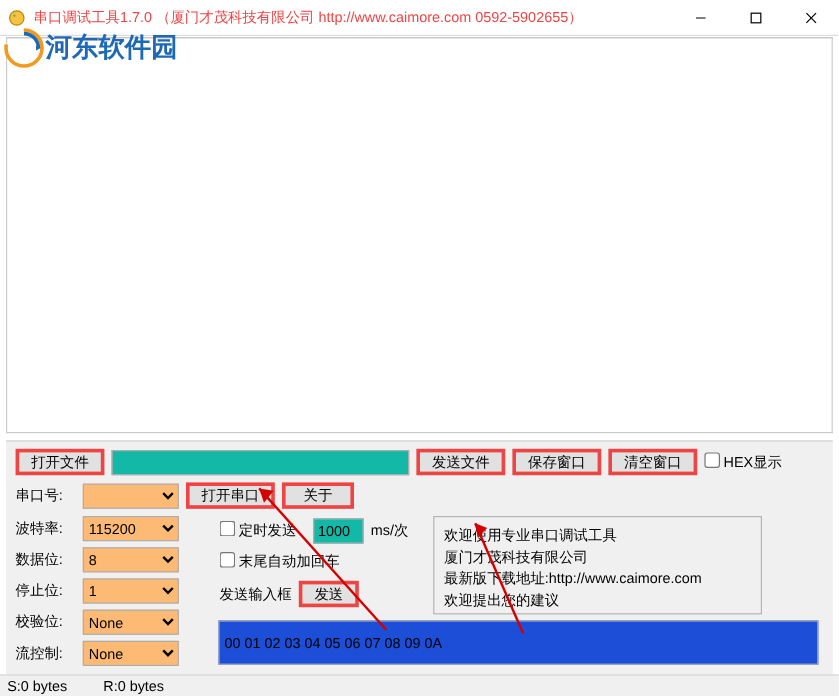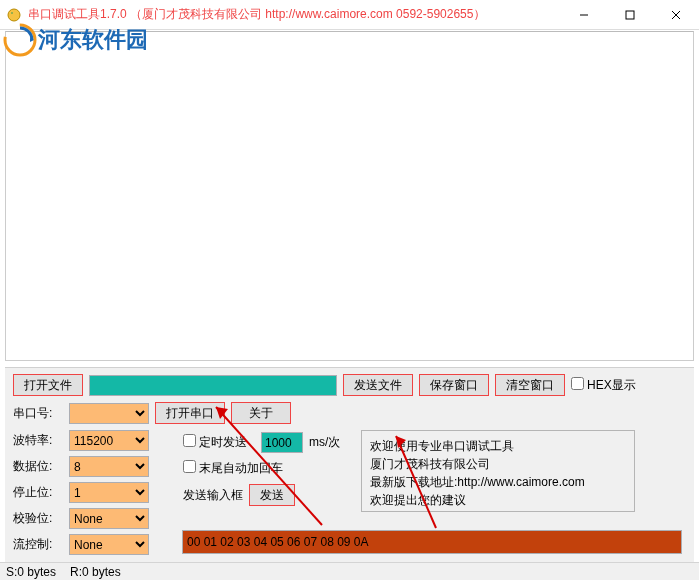--- a/index.html
+++ b/index.html
@@ -11,33 +11,33 @@
 .winbtn{width:46px;height:30px;display:flex;align-items:center;justify-content:center;color:#000}
 .watermark{position:absolute;top:22px;left:2px;display:flex;align-items:center;z-index:5}
 .wm-logo{width:36px;height:36px}
 .wm-text1{font-size:22px;color:#1d69b5;font-weight:bold;font-family:KaiTi,SimSun}
 .wm-text2{position:absolute;top:50px;left:38px;font-size:14px;color:#0a8a2e;font-weight:bold}
 .output{position:absolute;top:31px;left:5px;right:5px;height:330px;background:#fff;border:1px solid #ccc;border-top:1px solid #bbb}
 .panel{position:absolute;left:5px;right:5px;top:367px;bottom:18px;background:#f0f0f0;border-top:1px solid #d0d0d0;padding:6px 8px}
 .row{display:flex;align-items:center;margin-bottom:6px;gap:6px}
 .lbl{width:50px;text-align:left}
 .txtin{height:21px;border:1px solid #abadb3;background:#14b8a6;padding:0 3px}
-.btn{height:22px;min-width:60px;border:1px solid #ef4444;background:#e1e1e1;padding:0 10px;text-align:center}
+.btn{height:22px;min-width:60px;border:3px solid #ef4444;background:#e1e1e1;padding:0 10px;text-align:center}
 select.sel{height:21px;border:1px solid #abadb3;background:#fdba74;width:80px}
 .chk{width:13px;height:13px;margin-right:3px}
 .chklbl{display:flex;align-items:flex-start;margin-right:8px}
 .lower{display:flex;gap:8px}
 .leftcol{width:162px}
 .leftcol .row{margin-bottom:5px}
 .midcol{width:170px;padding-top:2px}
 .midcol .row{margin-bottom:7px}
 .infobox{border:1px solid #b5b5b5;background:#f0f0f0;padding:6px 8px;line-height:18px;width:274px;height:82px;font-size:12px}
 .sendrow{display:flex;align-items:center;gap:6px;margin-top:4px}
-.sendinput{flex:1;height:24px;border:1px solid #abadb3;background:#c2410c;padding:0 4px}
-.status{position:absolute;bottom:0;left:0;right:0;height:18px;background:#f0f0f0;border-top:1px solid #d4d4d4;display:flex;align-items:center;padding:0 6px;gap:14px}
+.sendinput{flex:1;height:37px;border:1px solid #abadb3;background:#1d4ed8;padding:0 4px}
+.status{position:absolute;bottom:0;left:0;right:0;height:18px;background:#f0f0f0;border-top:1px solid #d4d4d4;display:flex;align-items:center;padding:0 6px;gap:30px}
 .arrow{position:absolute;pointer-events:none}
 </style>
 </head>
 <body>
 
 <div class="titlebar">
   <span class="ico">
     <svg width="14" height="14" viewBox="0 0 14 14">
         <circle cx="7" cy="7" r="6" fill="#f5c242" stroke="#b88a00"></circle>
         <circle cx="5" cy="5" r="1" fill="#7a5"></circle>

